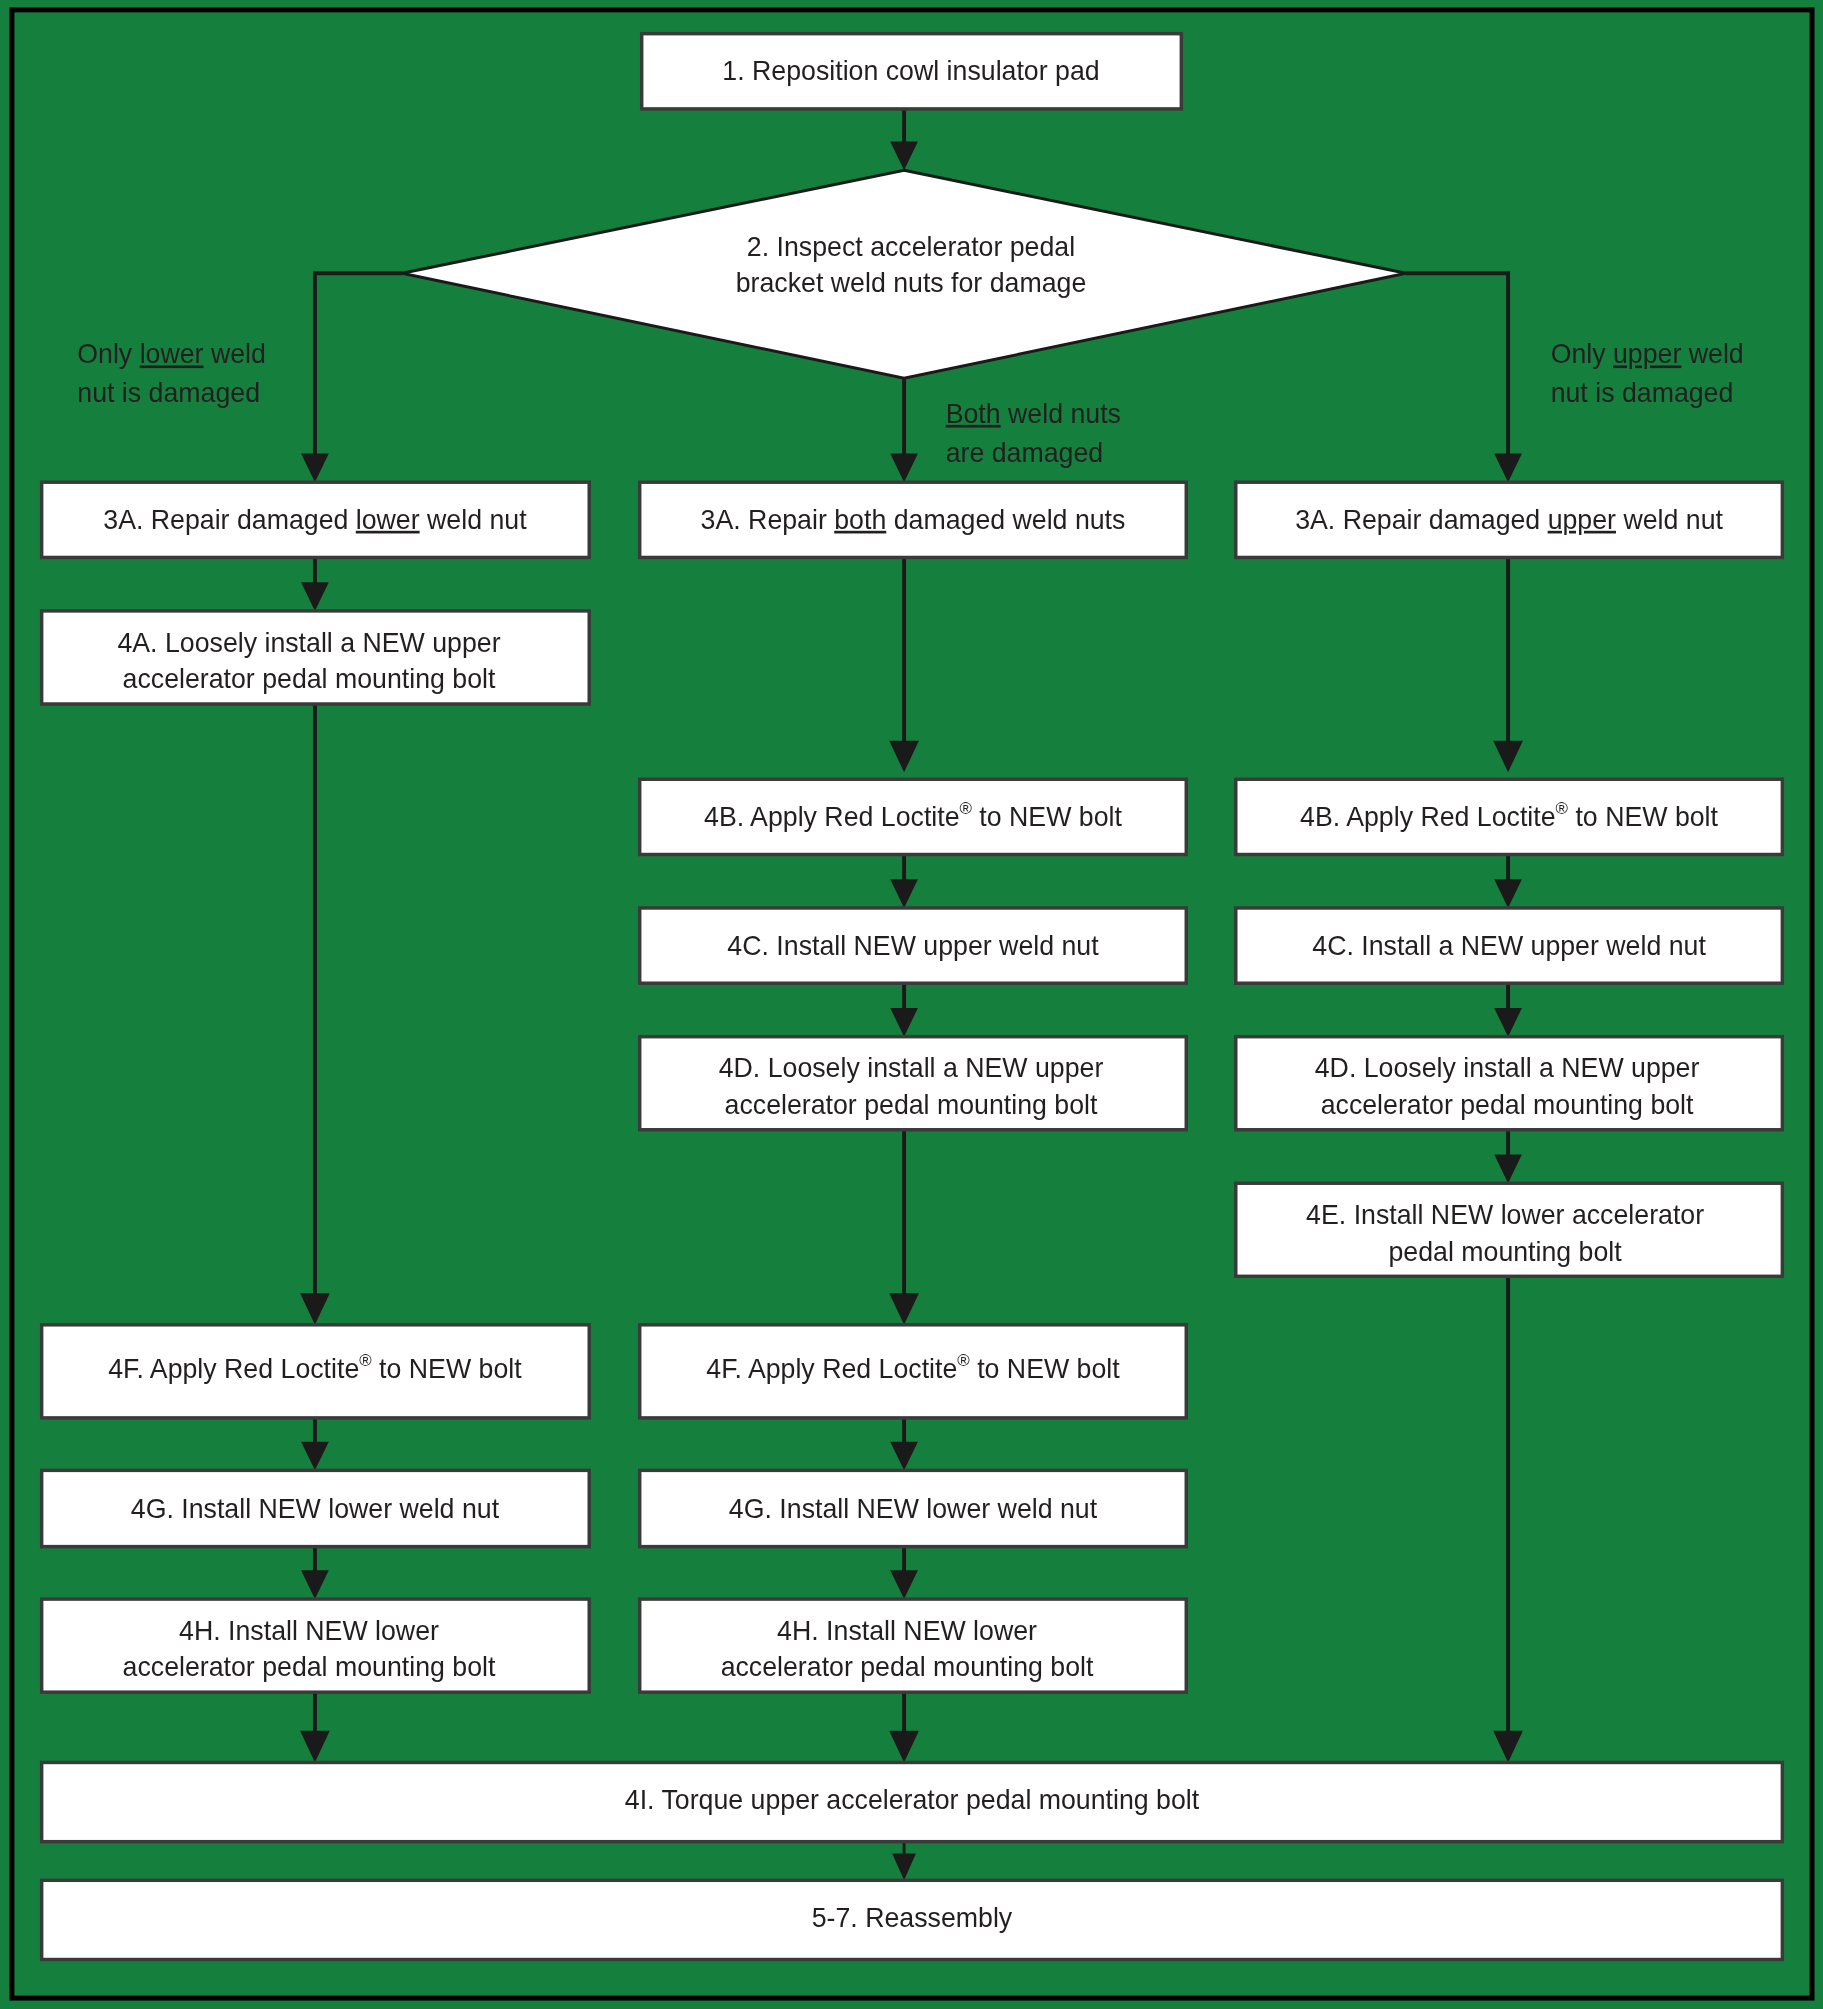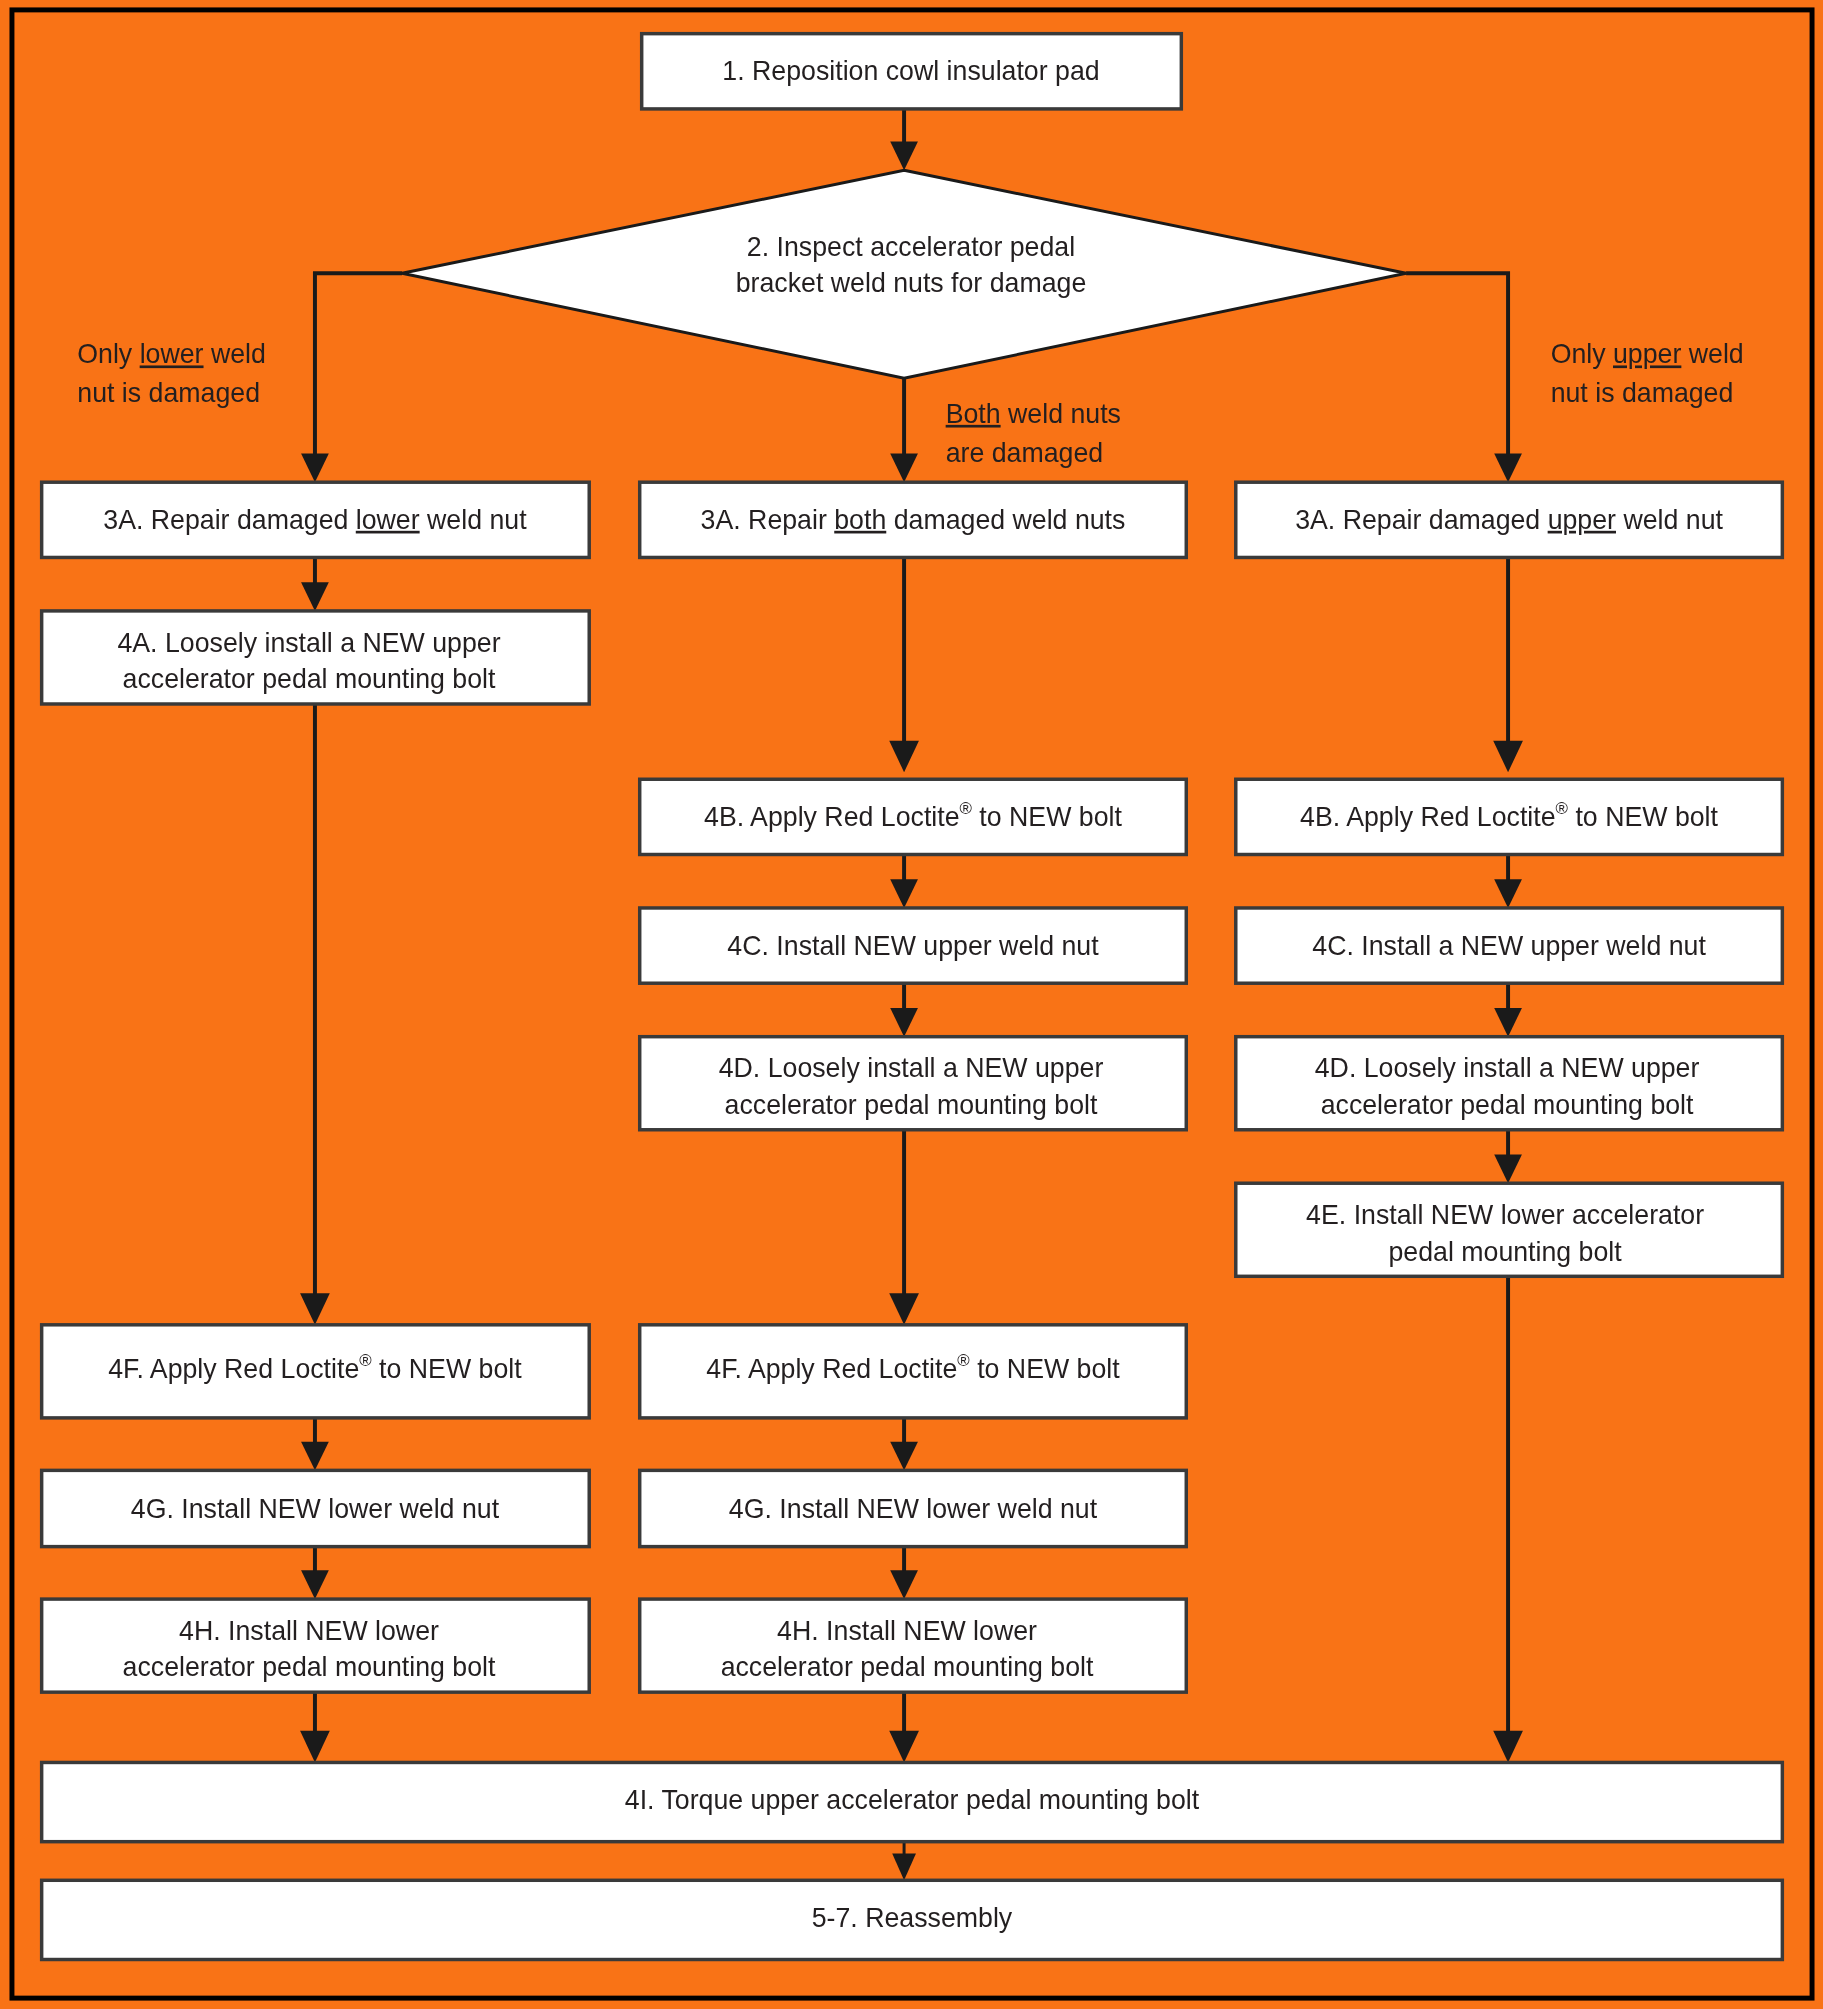--- a/index.html
+++ b/index.html
@@ -7,21 +7,21 @@
     padding: 0;
     background: #ffffff;
   }
   body {
     font-family: "Liberation Sans", sans-serif;
   }
   #page {
     position: relative;
     width: 1824px;
     height: 2010px;
-    background: #f97316;
+    background: #15803d;
     overflow: hidden;
   }
   #flow-svg {
     position: absolute;
     top: 0;
     left: 0;
     width: 1824px;
     height: 2010px;
   }
   .outer-frame {

